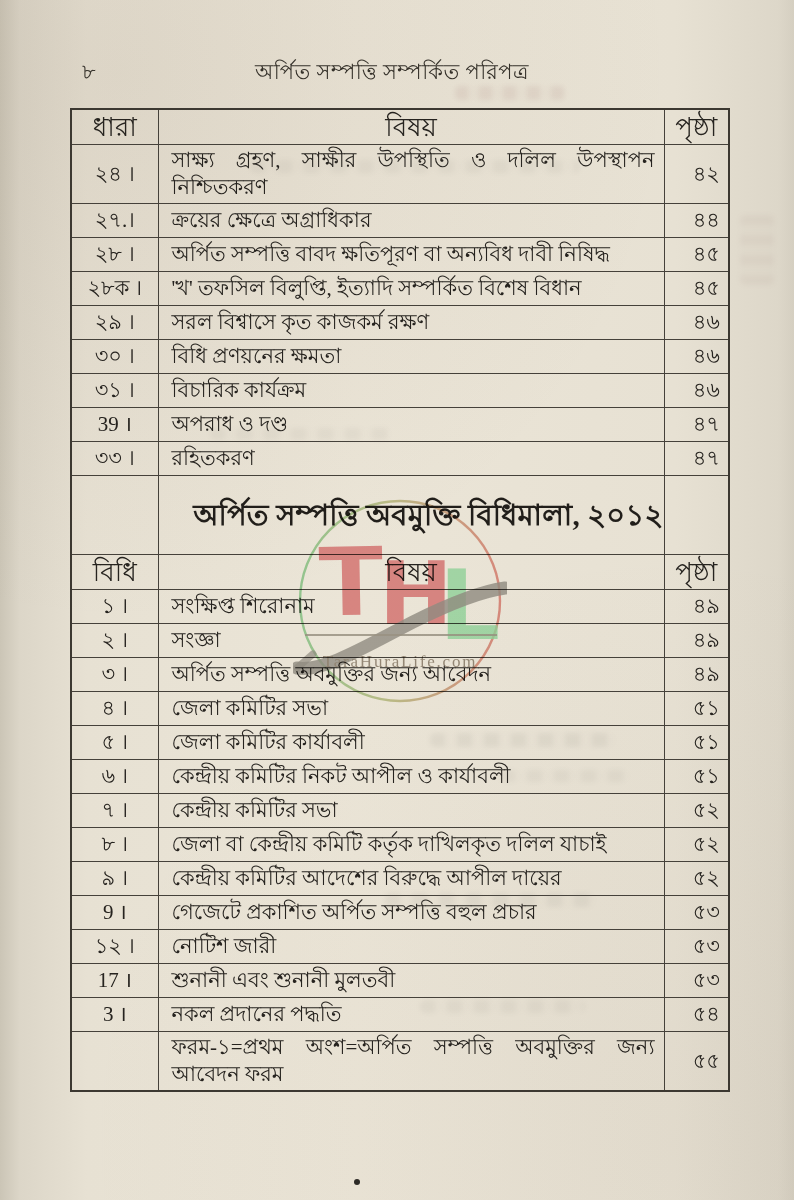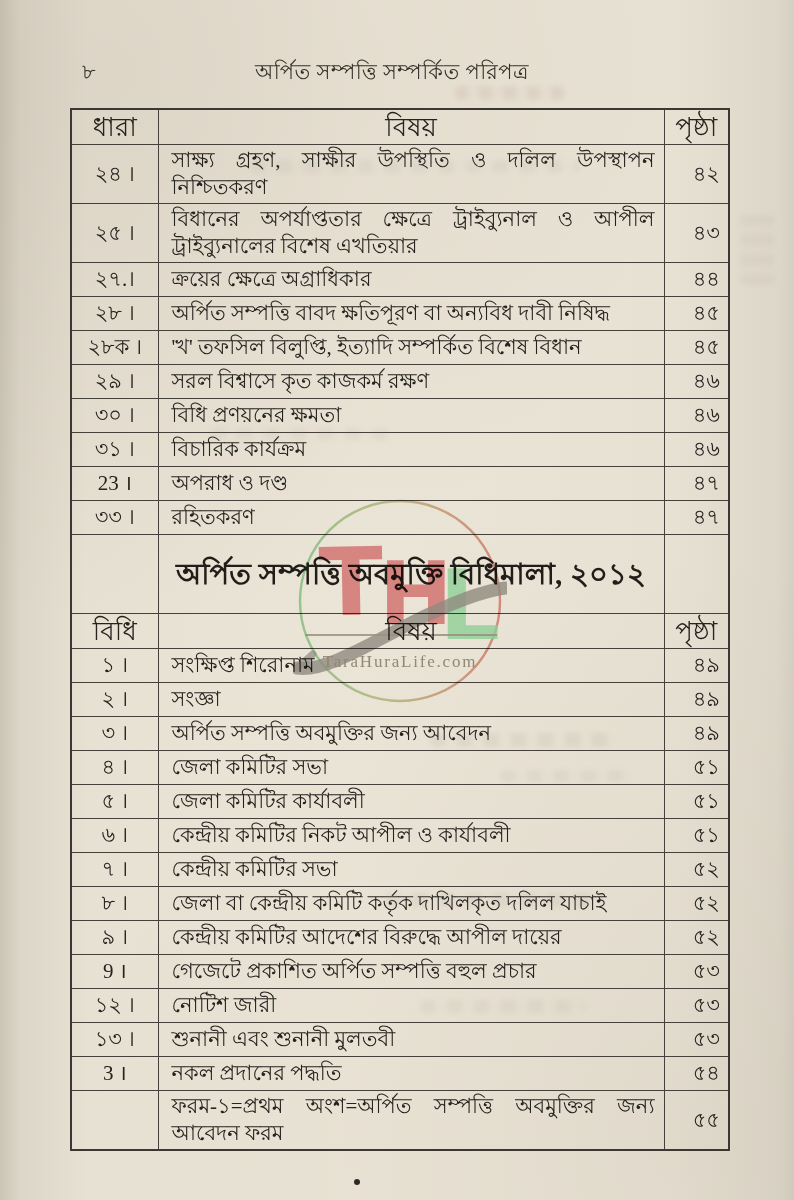--- a/index.html
+++ b/index.html
@@ -42,21 +42,21 @@
     vertical-align:middle;
     overflow:hidden;
   }
   .toc-table{border:2.2px solid #3c3831;}
   .toc-table th{font-weight:normal;text-align:center;height:30px;font-size:26px;}
   td.c-no{text-align:center;white-space:nowrap;height:29px;}
   td.c-sub{text-align:justify;padding-left:13px;padding-right:9px;}
   td.c-pg{text-align:right;white-space:nowrap;}
   tr.title-row td{height:46px;}
   tr.title-row .section-title{
-    text-align:center;font-weight:bold;font-size:29px;letter-spacing:.2px;
+    text-align:right;font-weight:bold;font-size:29px;letter-spacing:.2px;
     white-space:nowrap;padding:16px 0;color:#211e1a;
   }
   
   .stray-dot{
     position:absolute;left:354px;top:1179px;width:6px;height:6px;border-radius:50%;
     background:#2c2a26;filter:blur(.4px);
   }
   
   .watermark{
     position:absolute;left:293px;top:496px;width:214px;height:214px;
@@ -116,25 +116,20 @@
     </thead>
 
     <tbody>
 
         <tr>
           <td class="c-no">২৪ ।</td>
           <td class="c-sub">সাক্ষ্য গ্রহণ, সাক্ষীর উপস্থিতি ও দলিল উপস্থাপন নিশ্চিতকরণ</td>
           <td class="c-pg">৪২</td>
         </tr>
 
-        <tr>
-          <td class="c-no">২৫ ।</td>
-          <td class="c-sub">বিধানের অপর্যাপ্ততার ক্ষেত্রে ট্রাইব্যুনাল ও আপীল ট্রাইব্যুনালের বিশেষ এখতিয়ার</td>
-          <td class="c-pg">৪৩</td>
-        </tr>
 
 
         <tr>
           <td class="c-no">২৭.।</td>
           <td class="c-sub">ক্রয়ের ক্ষেত্রে অগ্রাধিকার</td>
           <td class="c-pg">৪৪</td>
         </tr>
 
         <tr>
           <td class="c-no">২৮ ।</td>
@@ -160,21 +155,21 @@
           <td class="c-pg">৪৬</td>
         </tr>
 
         <tr>
           <td class="c-no">৩১ ।</td>
           <td class="c-sub">বিচারিক কার্যক্রম</td>
           <td class="c-pg">৪৬</td>
         </tr>
 
         <tr>
-          <td class="c-no">23 ।</td>
+          <td class="c-no">39 ।</td>
           <td class="c-sub">অপরাধ ও দণ্ড</td>
           <td class="c-pg">৪৭</td>
         </tr>
 
         <tr>
           <td class="c-no">৩৩ ।</td>
           <td class="c-sub">রহিতকরণ</td>
           <td class="c-pg">৪৭</td>
         </tr>
       </tbody>
@@ -255,21 +250,21 @@
           <td class="c-pg">৫৩</td>
         </tr>
 
         <tr>
           <td class="c-no">১২ ।</td>
           <td class="c-sub">নোটিশ জারী</td>
           <td class="c-pg">৫৩</td>
         </tr>
 
         <tr>
-          <td class="c-no">১৩ ।</td>
+          <td class="c-no">17 ।</td>
           <td class="c-sub">শুনানী এবং শুনানী মুলতবী</td>
           <td class="c-pg">৫৩</td>
         </tr>
 
         <tr>
           <td class="c-no">3 ।</td>
           <td class="c-sub">নকল প্রদানের পদ্ধতি</td>
           <td class="c-pg">৫৪</td>
         </tr>
 

